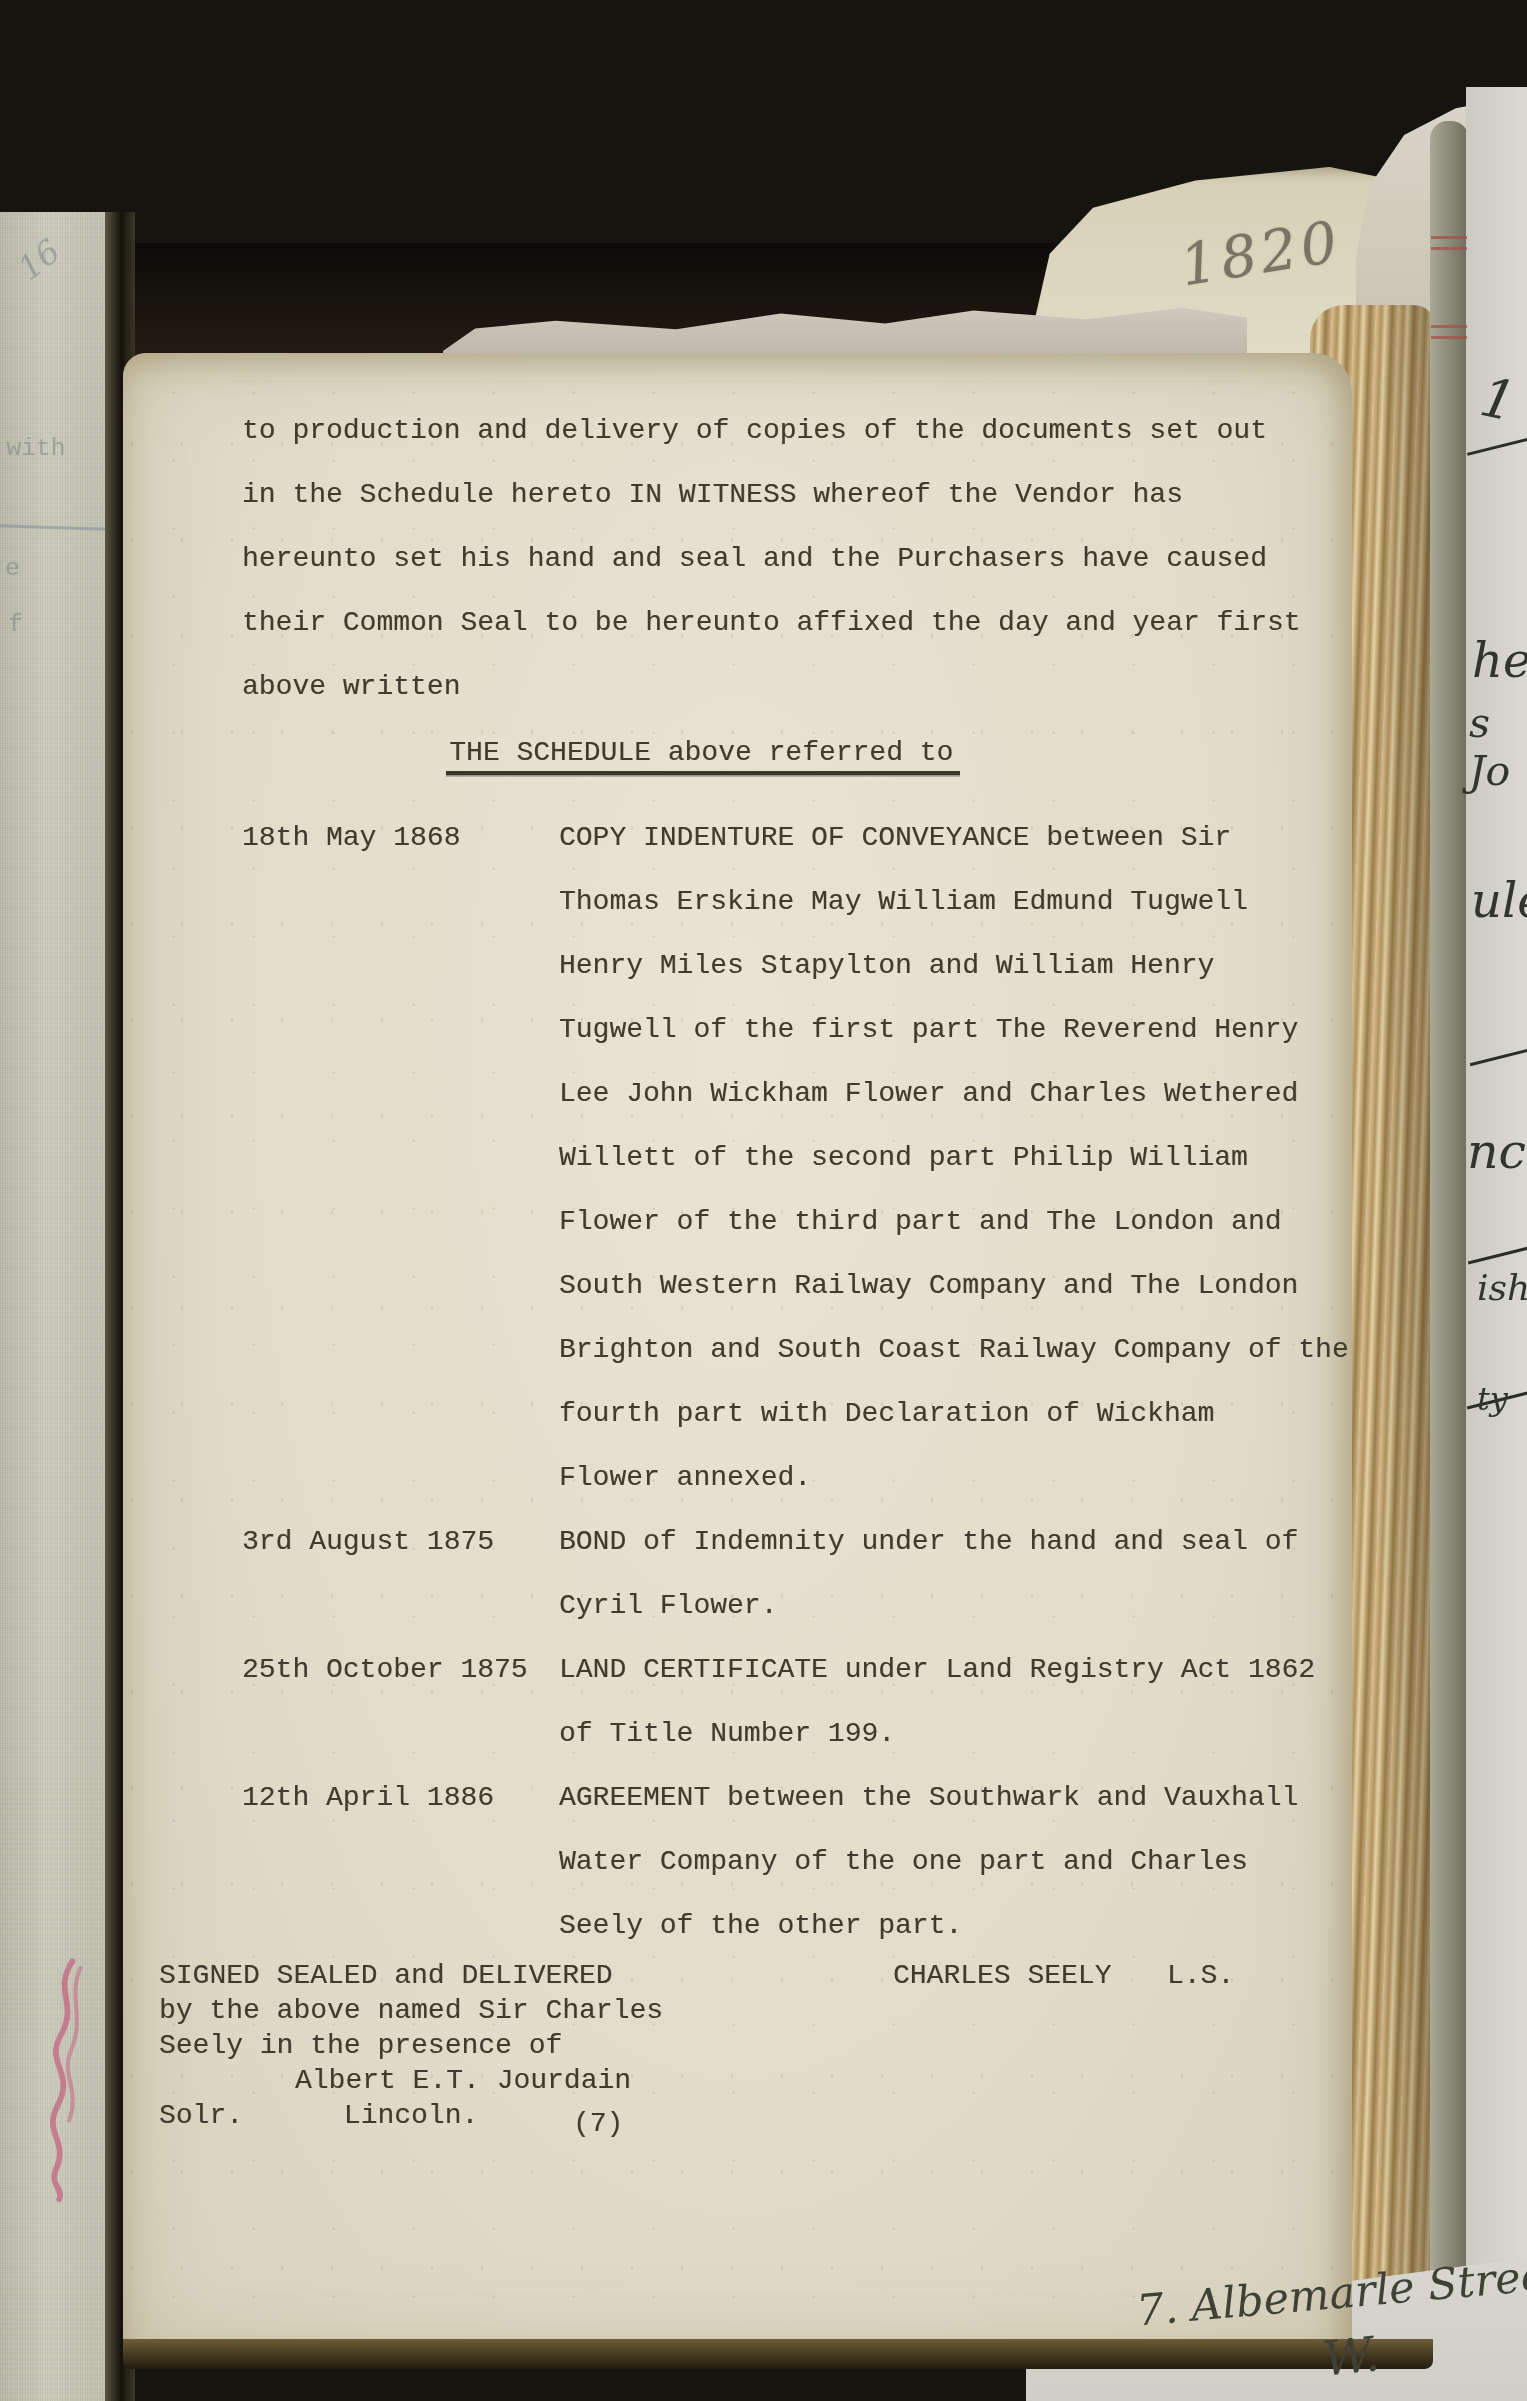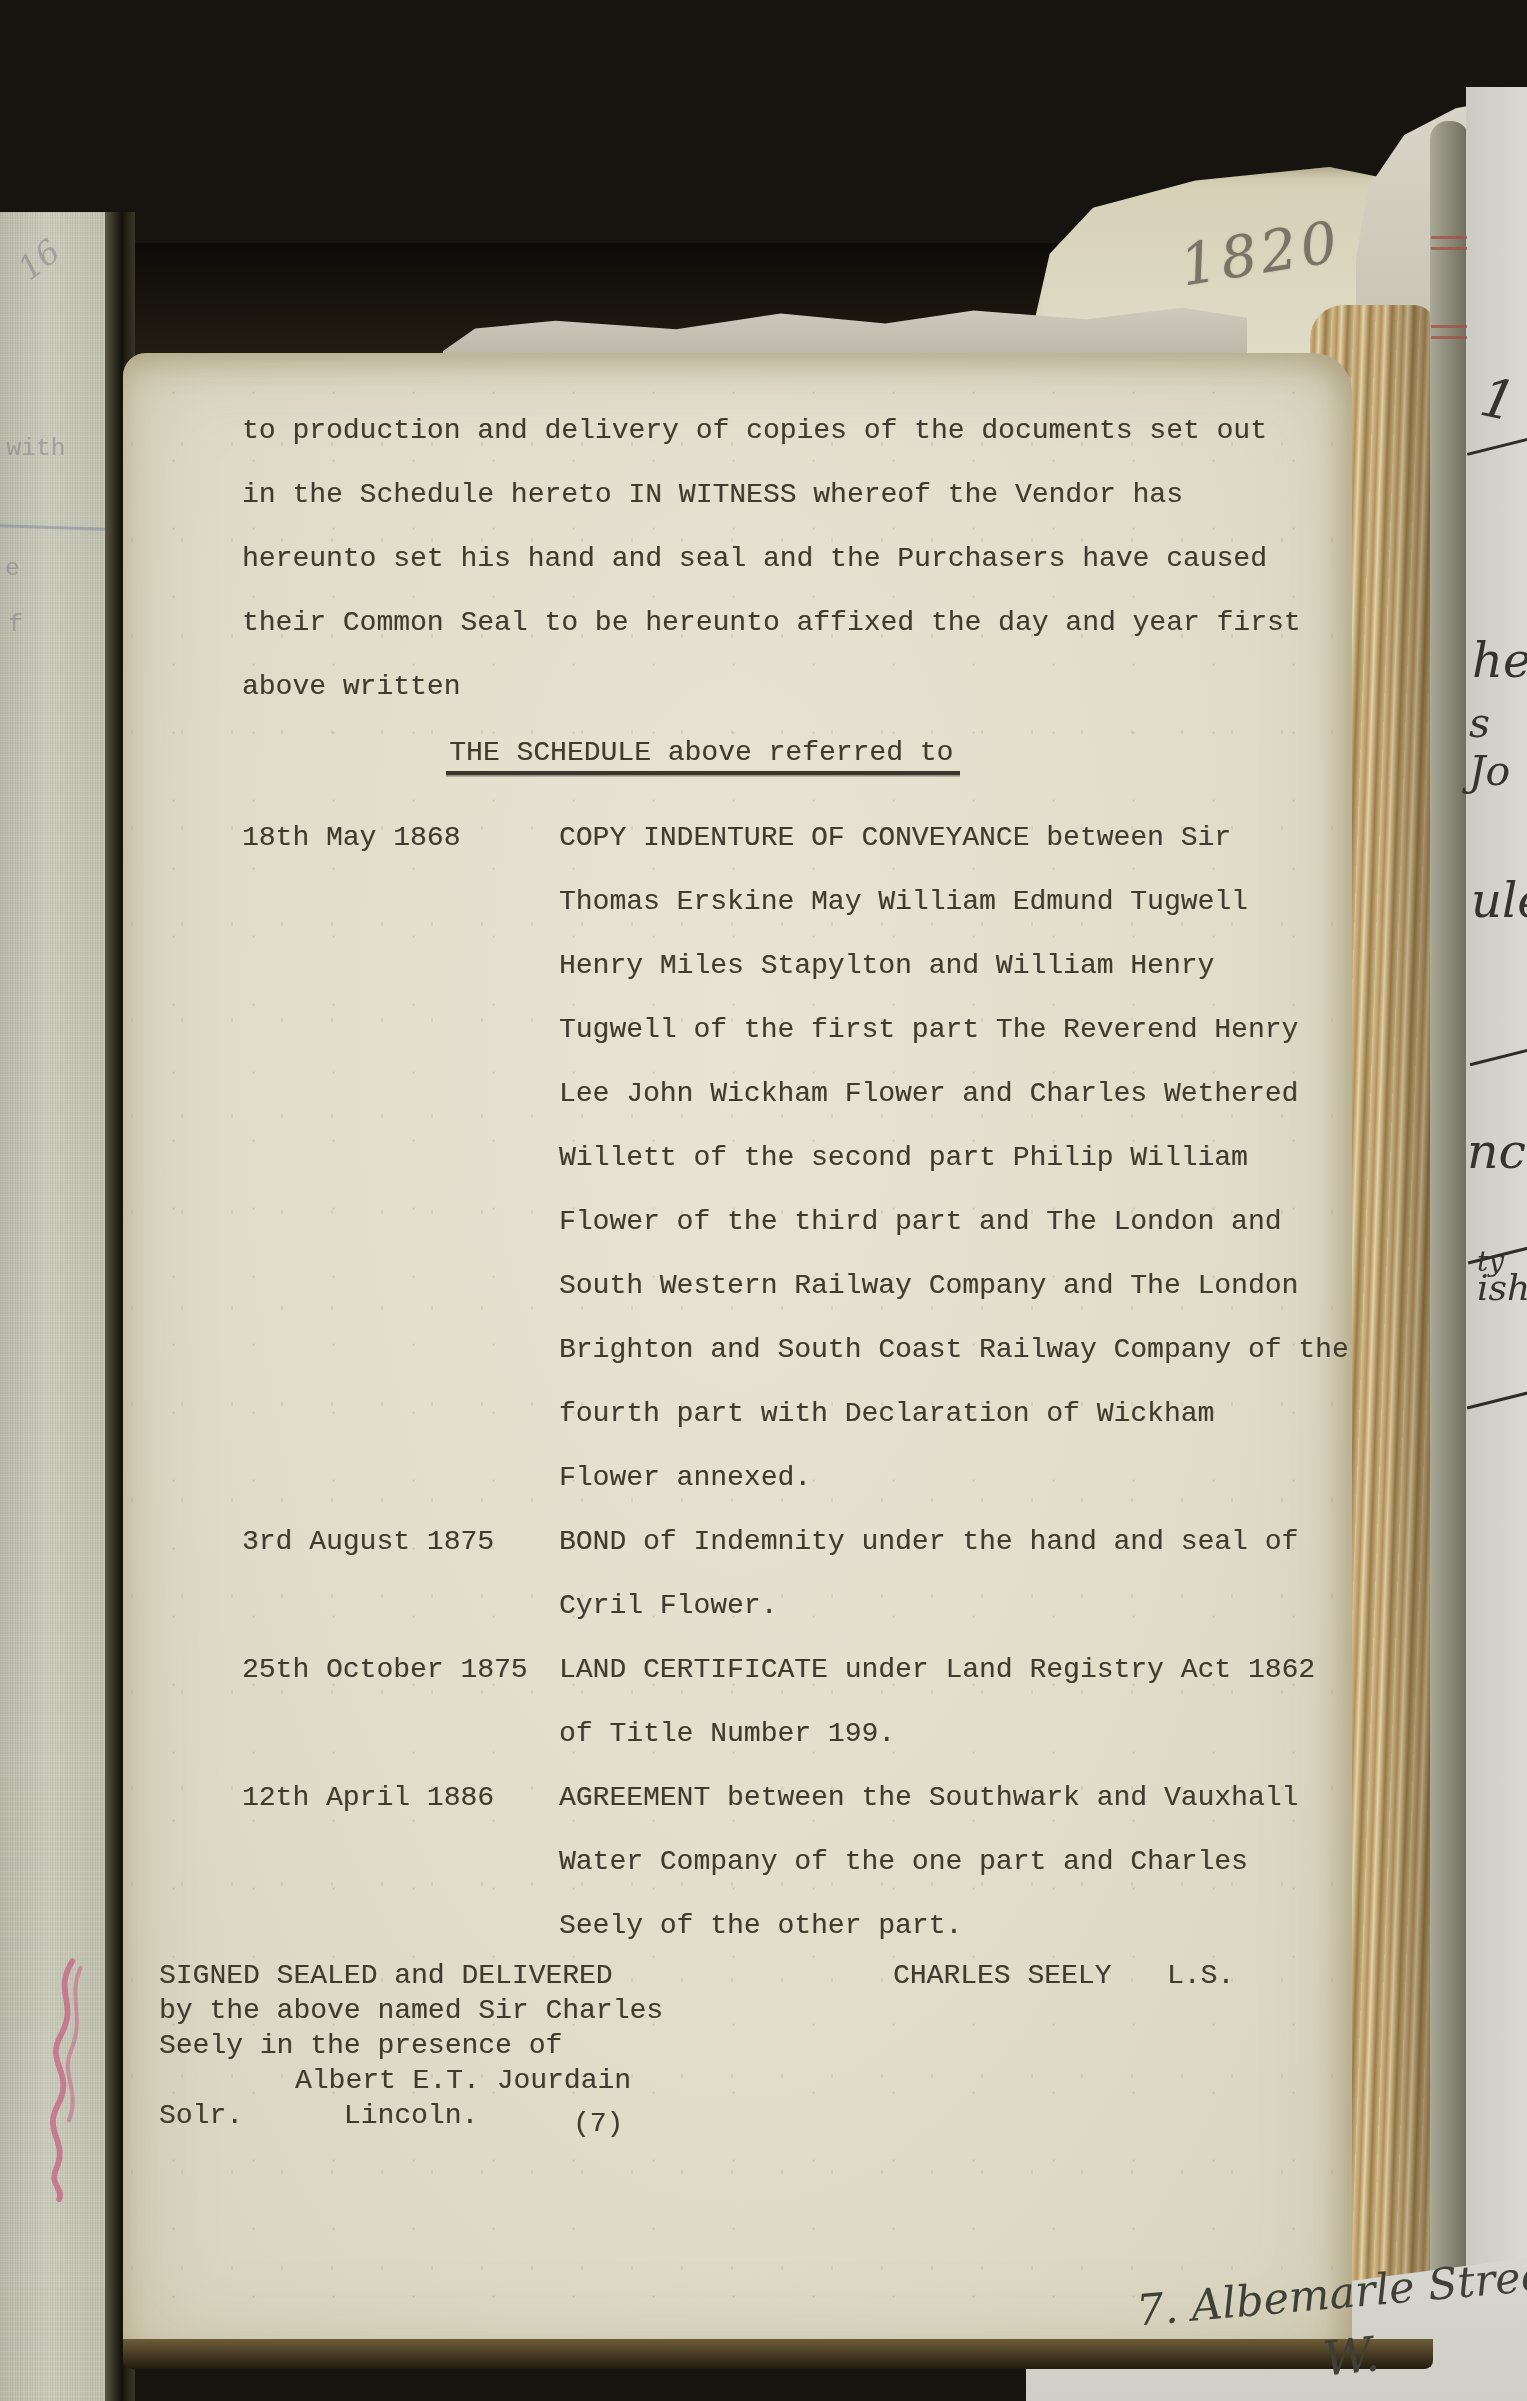--- a/index.html
+++ b/index.html
@@ -61,21 +61,21 @@
   .r1{left:1469px;top:1054px;width:76px;}
   .r2{left:1467px;top:1252px;width:79px;}
   .r3{left:1466px;top:1397px;width:79px;}
   .frag{position:absolute;z-index:6;color:#33352c;font-family:"DejaVu Serif",serif;font-style:italic;}
   .f0{left:1481px;top:368px;font-size:54px;transform:rotate(12deg);}
   .f1{left:1472px;top:632px;font-size:48px;}
   .f2{left:1469px;top:699px;font-size:41px;}
   .f3{left:1471px;top:872px;font-size:48px;}
   .f4{left:1467px;top:1123px;font-size:49px;}
   .f5{left:1477px;top:1267px;font-size:36px;}
-  .f6{left:1477px;top:1245px;font-size:28px;}
+  .f6{left:1477px;top:1380px;font-size:32px;}
 
   
   .bpaper{position:absolute;left:1026px;top:2255px;width:501px;height:146px;z-index:4;
           background:linear-gradient(#d7d7cf,#cfcfc7);
           clip-path:polygon(0 70%,42% 28%,100% 2%,100% 100%,0 100%);}
   .page-bottom-shadow{position:absolute;left:123px;top:2339px;width:1310px;height:29.5px;z-index:5;
           background:linear-gradient(#6d5c38,#221b0e);border-radius:0 0 8.2px 8.2px;}
 
   
   .page{position:absolute;left:123px;top:353px;width:1229px;height:2003px;z-index:5;

